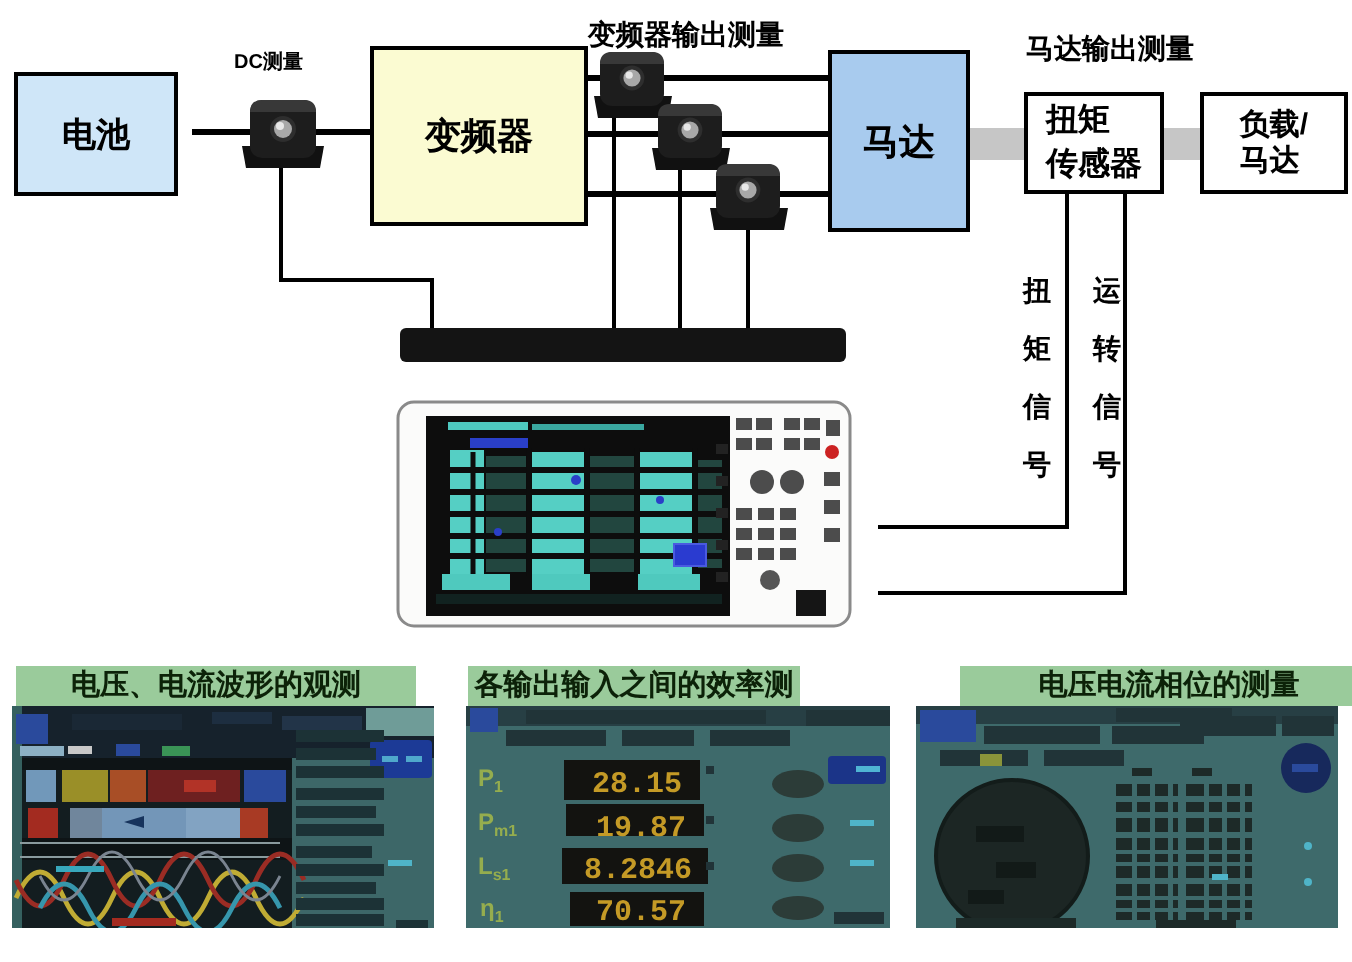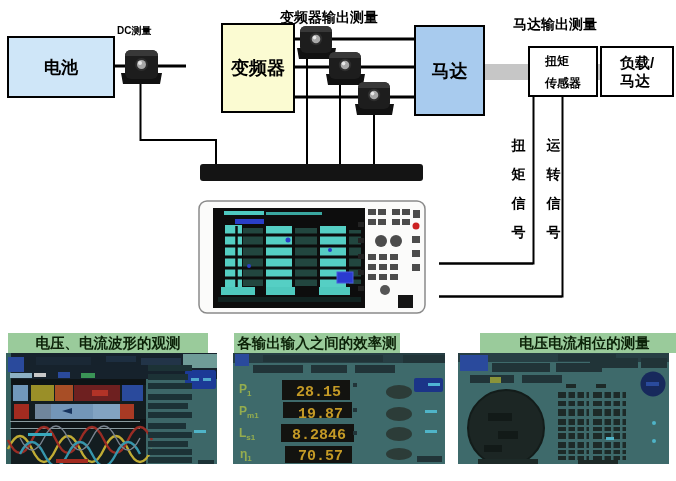--- a/index.html
+++ b/index.html
@@ -147,28 +147,28 @@
       <rect x="390" y="264" width="8" height="6"></rect>
       <rect x="368" y="274" width="8" height="6"></rect>
       <rect x="379" y="274" width="8" height="6"></rect>
       <rect x="390" y="274" width="8" height="6"></rect>
     </g>
     <circle cx="385" cy="290" r="5" fill="#555"></circle>
     <rect x="398" y="295" width="15" height="13" fill="#151515"></rect>
   </g>
 </svg>
 
-<div class="box" style="left:7px;top:36px;width:108px;height:62px;background:#cfe6f8;font-size:17px;">电池</div>
-<div class="box" style="left:185px;top:23px;width:74px;height:90px;background:#fbfbd2;font-size:18px;margin-left:36px;">变频器</div>
+<div class="box" style="left:7px;top:36px;width:82px;height:62px;background:#cfe6f8;font-size:17px;">电池</div>
+<div class="box" style="left:185px;top:23px;width:109px;height:90px;background:#fbfbd2;font-size:18px;">变频器</div>
 <div class="box" style="left:414px;top:25px;width:71px;height:91px;background:#a8cbee;font-size:18px;">马达</div>
-<div class="box" style="left:512px;top:46px;width:70px;height:51px;background:#fff;font-size:12px;line-height:22px;flex-direction:column;margin-left:16px;">扭矩<br>传感器</div>
+<div class="box" style="left:512px;top:46px;width:70px;height:51px;background:#fff;font-size:16px;line-height:22px;flex-direction:column;">扭矩<br>传感器</div>
 <div class="box" style="left:600px;top:46px;width:74px;height:51px;background:#fff;font-size:15px;line-height:18px;flex-direction:column;">负载/<br>马达</div>
 
 <div class="lbl" style="left:117px;top:24px;font-size:10px;">DC测量</div>
-<div class="lbl" style="left:280px;top:9px;font-size:14px;">变频器输出测量</div>
+<div class="lbl" style="left:294px;top:9px;font-size:14px;">变频器输出测量</div>
 <div class="lbl" style="left:513px;top:16px;font-size:14px;">马达输出测量</div>
 <div class="vtxt" style="left:511px;top:131px;">扭<br>矩<br>信<br>号</div>
 <div class="vtxt" style="left:546px;top:131px;">运<br>转<br>信<br>号</div>
 
 <div class="hdr" style="left:8px;top:333px;width:200px;">电压、电流波形的观测</div>
 <div class="hdr" style="left:234px;top:333px;width:166px;">各输出输入之间的效率测量</div>
 <div class="hdr" style="left:480px;top:333px;width:209px;">电压电流相位的测量</div>
 
 <svg class="abs" style="left:6px;top:353px;" width="211" height="111" viewBox="0 0 211 111">
 

